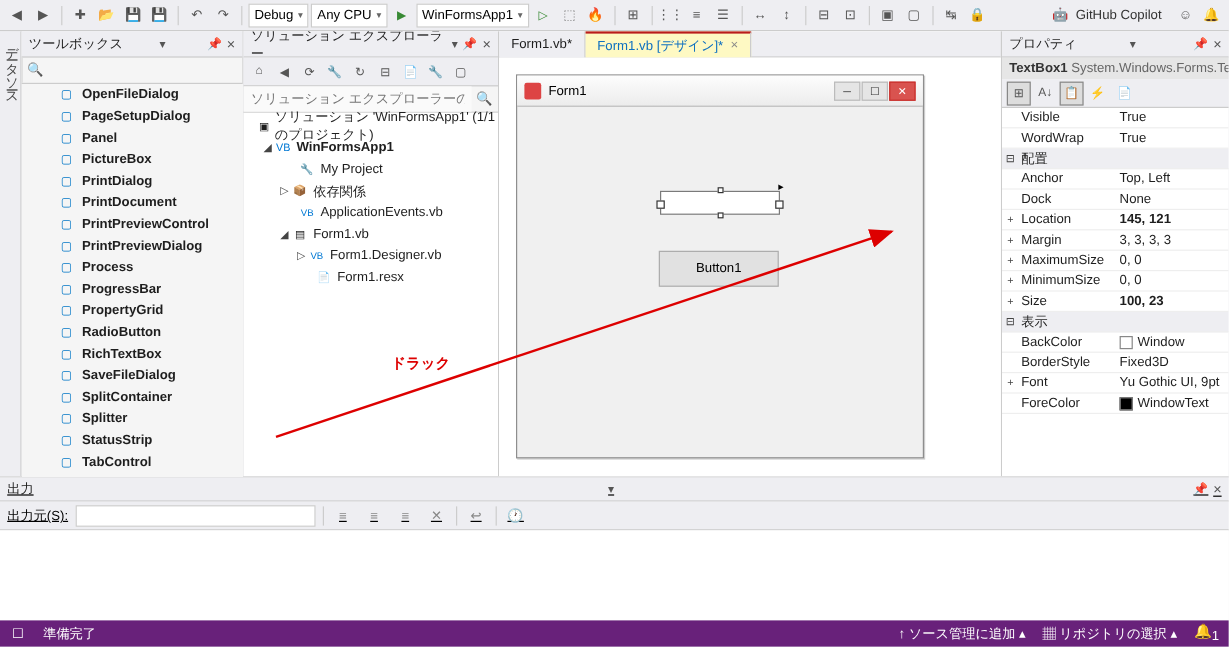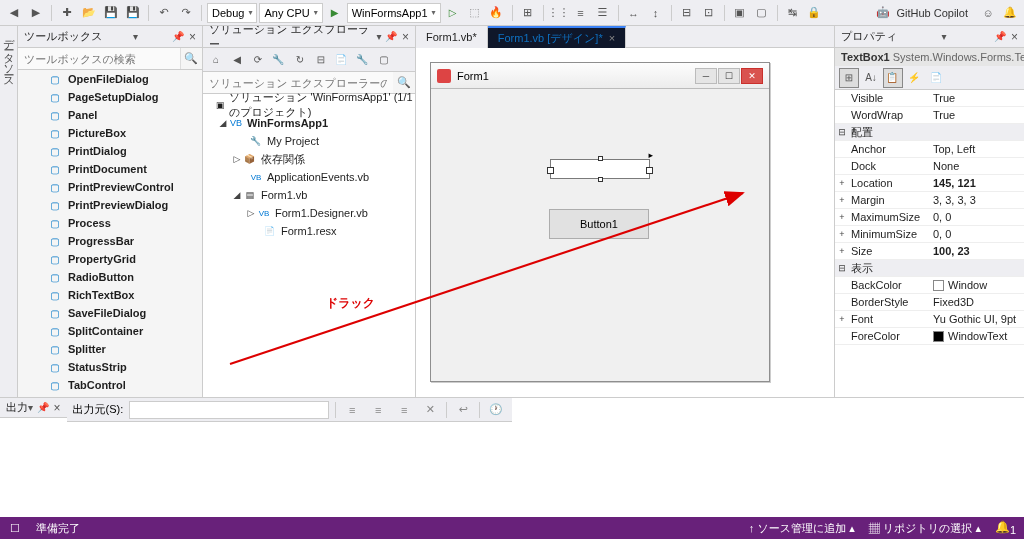--- a/index.html
+++ b/index.html
@@ -33,21 +33,21 @@
 .sol .search input { flex: 1; border: none; padding: 0 6px; background: #fafafa; font-size: 11px; color: #888; outline: none; }
 .sol .search .mag { width: 22px; display: flex; align-items: center; justify-content: center; color: #666; }
 .sol-tree { flex: 1; background: #fff; padding: 2px 0; }
 .tree-item { display: flex; align-items: center; height: 18px; padding-left: 4px; color: #1e1e1e; cursor: pointer; }
 .tree-item .exp { width: 12px; text-align: center; font-size: 9px; color: #444; }
 .tree-item .ticon { width: 14px; margin-right: 4px; display: inline-flex; align-items: center; justify-content: center; font-size: 9px; }
 .tree-item.bold .tlabel { font-weight: bold; }
 .designer { flex: 1; display: flex; flex-direction: column; background: #fff; }
 .tabs { height: 22px; background: #eeeef2; display: flex; border-bottom: 1px solid #ccc; }
 .tab { height: 22px; padding: 0 10px; display: flex; align-items: center; border-right: 1px solid #ccc; background: #eeeef2; color: #1e1e1e; cursor: pointer; gap: 6px; }
-.tab.active { background: #0f172a; color: #0e70c0; border-top: 2px solid #3b82f6; }
+.tab.active { background: #fef9c3; color: #0e70c0; border-top: 2px solid #b91c1c; }
 .tab .x { font-size: 11px; color: #888; }
 .design-surface { flex: 1; background: #fff; position: relative; padding: 14px; }
 .form-window { width: 340px; height: 320px; border: 1px solid #8e8e8e; background: #f0f0f0; box-shadow: 1px 1px 0 #ccc; }
 .form-title { height: 26px; background: linear-gradient(#fdfdfd,#ececec); border-bottom: 1px solid #bbb; display: flex; align-items: center; padding: 0 6px; font-size: 11px; }
 .form-title .ficon { width: 14px; height: 14px; background: #d44; margin-right: 6px; border-radius: 2px; }
 .form-title .wbtns { margin-left: auto; display: flex; gap: 1px; }
 .form-title .wbtn { width: 22px; height: 16px; background: #e5e5e5; border: 1px solid #bbb; display: flex; align-items: center; justify-content: center; font-size: 9px; color: #333; }
 .form-title .wbtn.close { background: #d9534f; color: #fff; border-color: #c9302c; }
 .form-body { position: relative; height: calc(100% - 26px); }
 .textbox-ctrl { position: absolute; left: 119px; top: 70px; width: 100px; height: 20px; background: #fff; border: 1px solid #7a7a7a; }
@@ -66,21 +66,21 @@
 .props-grid { flex:1; overflow-y:auto; background:#fff; }
 .prop-row { display:flex; height: 17px; border-bottom: 1px solid #eee; align-items:center; }
 .prop-row.cat { background:#eeeef2; font-weight:500; }
 .prop-row .exp2 { width:14px; text-align:center; font-size:9px; color:#444; }
 .prop-row .pname { width: 80px; padding-left: 2px; color:#1e1e1e; }
 .prop-row .pval { flex:1; padding-left:4px; color:#1e1e1e; display:flex; align-items:center; gap:4px; }
 .prop-row .pval.bold { font-weight:bold; }
 .prop-row .swatch { width:11px; height:11px; border:1px solid #888; display:inline-block; }
 .props-desc { height: 44px; border-top:1px solid #ccc; background:#eeeef2; padding:2px 6px; }
 .props-desc .dname { font-weight:bold; }
-.output { height: 120px; border-top:1px solid #ccc; display:flex; flex-direction:row; background:#fff; }
+.output { height: 120px; border-top:1px solid #ccc; display:flex; flex-direction:column; background:#fff;text-decoration:underline; }
 .output-header { height:20px; background:#eeeef2; border-bottom:1px solid #ccc; display:flex; align-items:center; padding:0 6px; color:#1e1e1e; }
 .output-header .pin { margin-left:auto; font-size:10px; color:#555; margin-right:4px; }
 .output-header .x { font-size:12px; color:#555; }
 .output-toolbar { height:24px; border-bottom:1px solid #ccc; display:flex; align-items:center; padding:0 6px; gap:6px; background:#eeeef2; }
 .output-toolbar .combo { flex:0 0 200px; height:18px; border:1px solid #ccc; background:#fff; }
 .output-toolbar .tbtn { width:20px; height:20px; color:#888; display:flex; align-items:center; justify-content:center; }
 .output-body { flex:1; background:#fff; }
 .statusbar { height: 22px; background: #68217a; color:#fff; display:flex; align-items:center; padding:0 8px; gap:14px; }
 .statusbar .sicon { width:14px; display:inline-flex; align-items:center; justify-content:center; }
 .statusbar .spacer { flex:1; }
@@ -148,21 +148,20 @@
     </div>
 
   <div class="panel toolbox">
     <div class="panel-header">
       <span>ツールボックス</span>
       <span class="pin">▾</span>
       <span class="pin">📌</span>
       <span class="x">×</span>
     </div>
     <div class="search">
-      <input placeholder="ツールボックスの検索" style="">
       <div class="mag">🔍</div>
     </div>
     <div class="toolbox-list" id="toolbox-list">
         <div class="toolbox-item">
           <span class="icon">▢</span>
           <span class="lbl">OpenFileDialog</span>
         </div>
         <div class="toolbox-item">
           <span class="icon">▢</span>
           <span class="lbl">PageSetupDialog</span>

